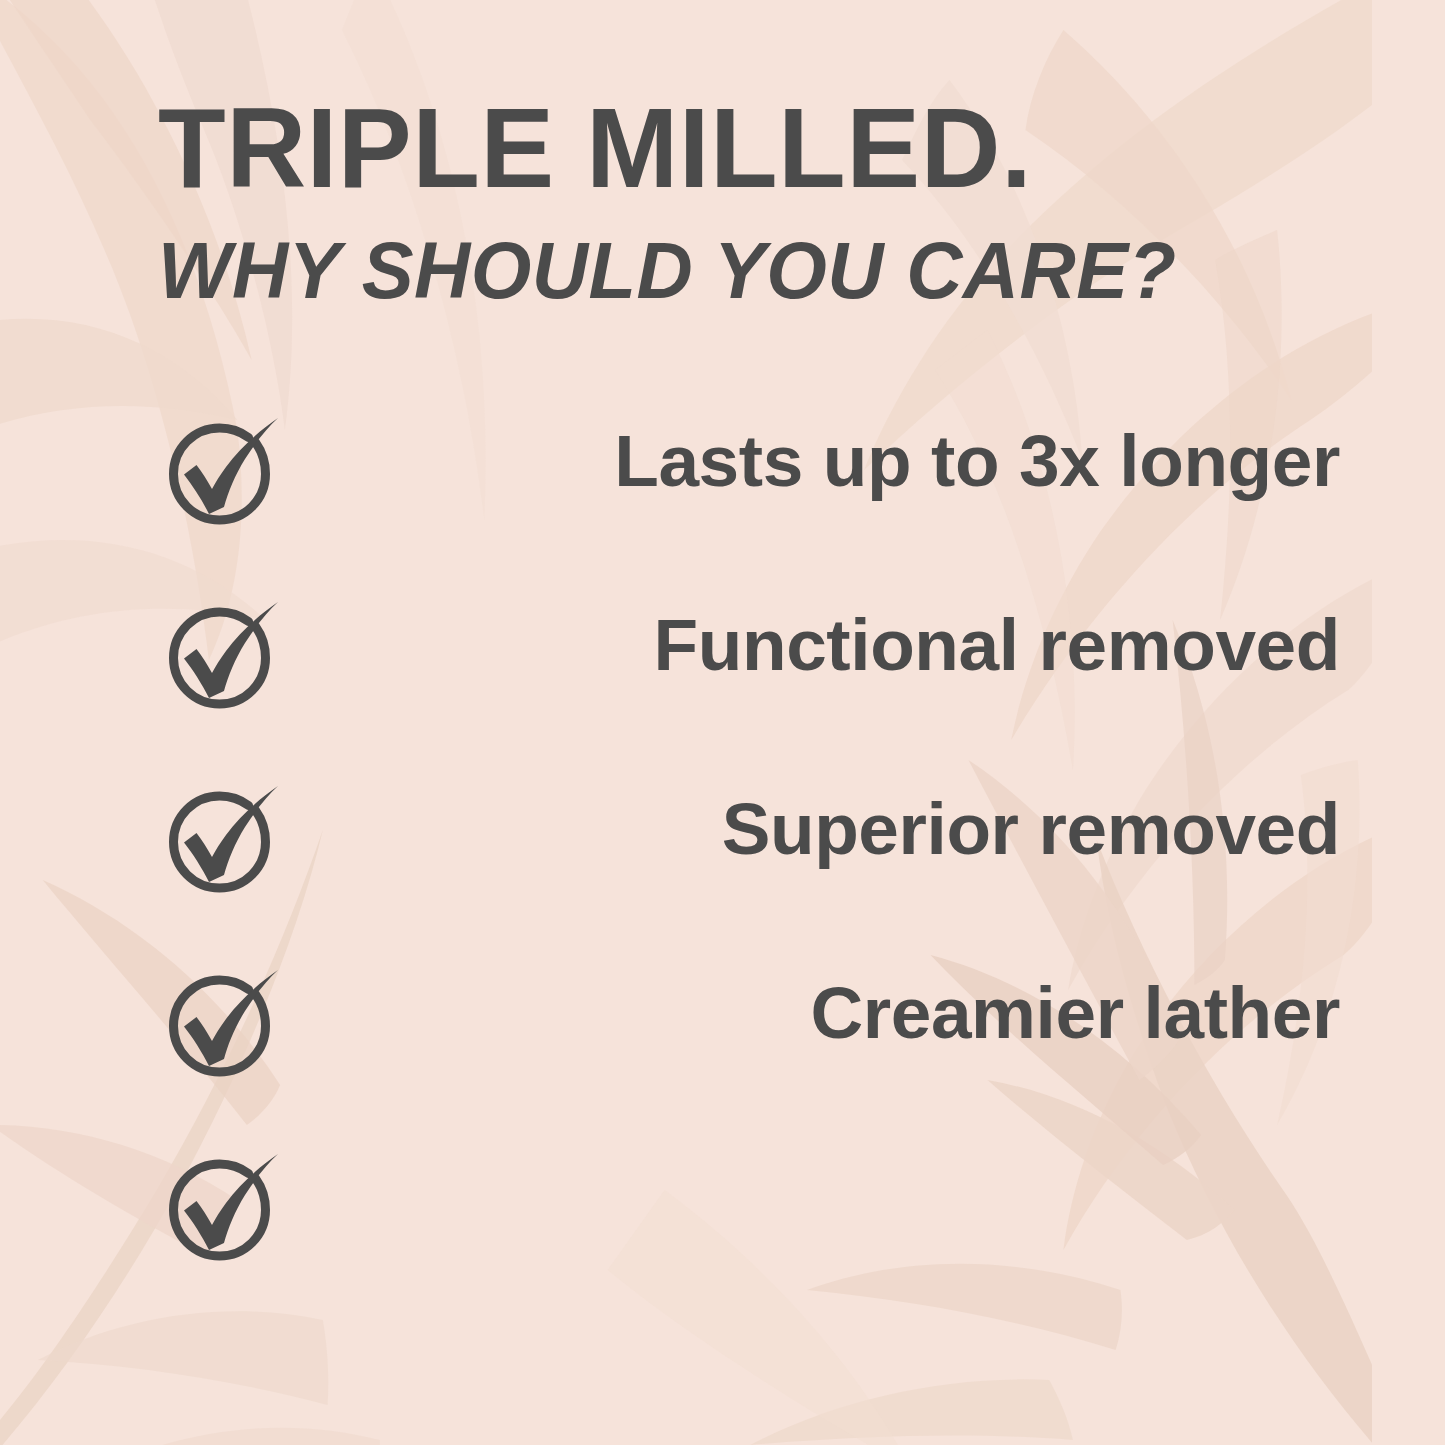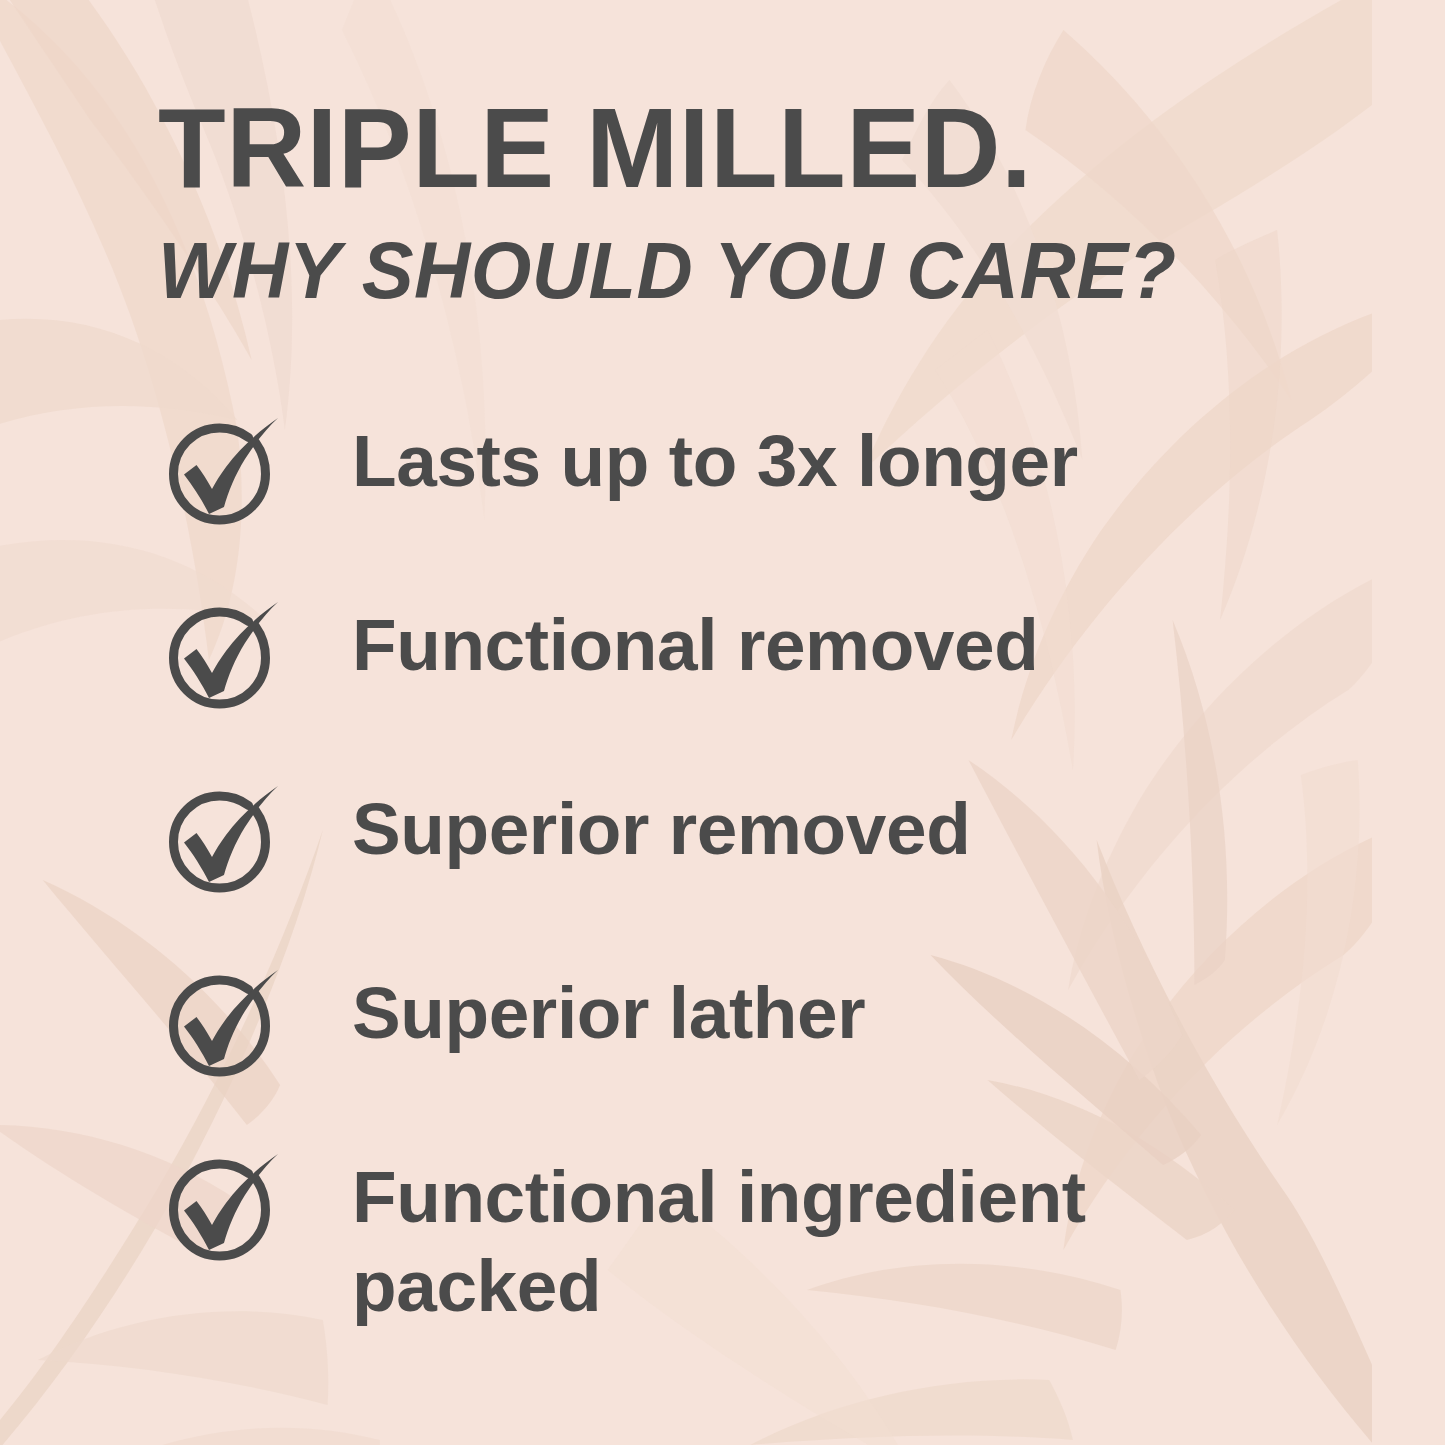--- a/index.html
+++ b/index.html
@@ -73,20 +73,21 @@
     left: 160px;
     top: 410px;
     width: 1180px;
   }
 
   .benefit-row {
     position: relative;
     display: flex;
     align-items: flex-start;
     min-height: 184px;
+    text-align: right;
   }
 
   .check-badge {
     flex: 0 0 auto;
     width: 120px;
     height: 120px;
     margin-top: 2px;
   }
 
   .check-badge svg {
@@ -250,32 +251,31 @@
         <span class="check-badge">
           <svg viewBox="0 0 120 120" aria-hidden="true">
             <path d="M95.5,30.5 C102,39.5 105.5,50.5 105.5,62 C105.5,87.5 85,108 59.5,108
                      C34,108 13.5,87.5 13.5,62 C13.5,36.5 34,16 59.5,16
                      C70.5,16 80.5,19.5 88.5,25.5" fill="none" stroke="#4b4b4b" stroke-width="9" stroke-linecap="round"></path>
             <path d="M118,6 C100,18 80,36 66,55 C60,63 55.5,70.5 52,77
                      C47,68 42,60 36.5,53 L24,62.5 C33,74 42,88 49,102
                      L64,95 C68,80 75,63 85,47 C95,31 107,16 118,6 Z" fill="#4b4b4b"></path>
           </svg>
         </span>
-        <div class="benefit-label">Superior lather</div>
-      </div>
-
-      <div class="benefit-row">
-        <span class="check-badge">
-          <svg viewBox="0 0 120 120" aria-hidden="true">
-            <path d="M95.5,30.5 C102,39.5 105.5,50.5 105.5,62 C105.5,87.5 85,108 59.5,108
-                     C34,108 13.5,87.5 13.5,62 C13.5,36.5 34,16 59.5,16
-                     C70.5,16 80.5,19.5 88.5,25.5" fill="none" stroke="#4b4b4b" stroke-width="9" stroke-linecap="round"></path>
-            <path d="M118,6 C100,18 80,36 66,55 C60,63 55.5,70.5 52,77
-                     C47,68 42,60 36.5,53 L24,62.5 C33,74 42,88 49,102
-                     L64,95 C68,80 75,63 85,47 C95,31 107,16 118,6 Z" fill="#4b4b4b"></path>
-          </svg>
-        </span>
-        <div class="benefit-label">Functional ingredient packed</div>
+        <div class="benefit-label">Creamier lather</div>
+      </div>
+
+      <div class="benefit-row">
+        <span class="check-badge">
+          <svg viewBox="0 0 120 120" aria-hidden="true">
+            <path d="M95.5,30.5 C102,39.5 105.5,50.5 105.5,62 C105.5,87.5 85,108 59.5,108
+                     C34,108 13.5,87.5 13.5,62 C13.5,36.5 34,16 59.5,16
+                     C70.5,16 80.5,19.5 88.5,25.5" fill="none" stroke="#4b4b4b" stroke-width="9" stroke-linecap="round"></path>
+            <path d="M118,6 C100,18 80,36 66,55 C60,63 55.5,70.5 52,77
+                     C47,68 42,60 36.5,53 L24,62.5 C33,74 42,88 49,102
+                     L64,95 C68,80 75,63 85,47 C95,31 107,16 118,6 Z" fill="#4b4b4b"></path>
+          </svg>
+        </span>
       </div>
 
     </div>
   </div>
 </div>
 
 </body></html>

